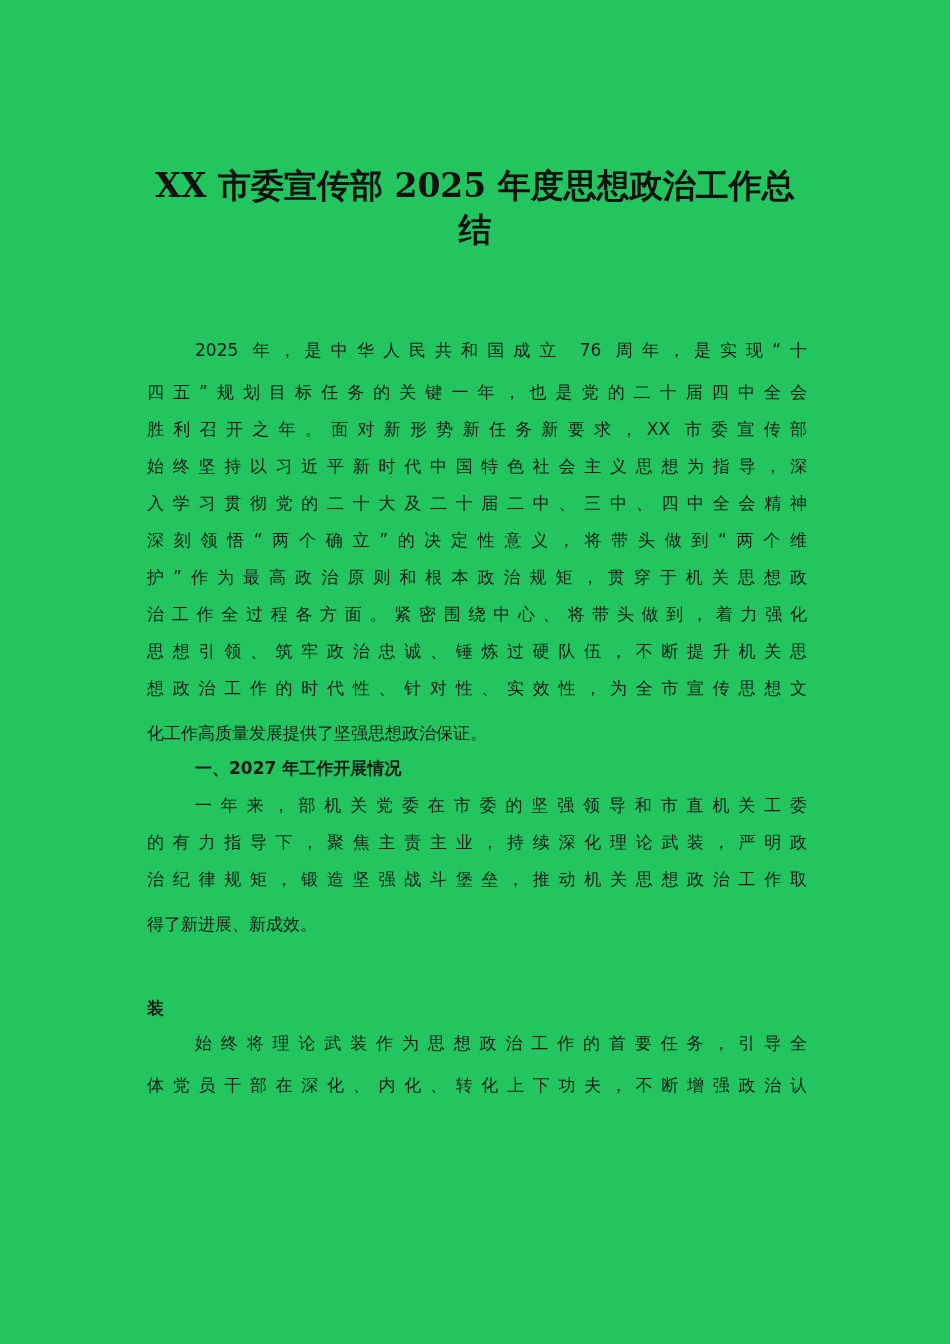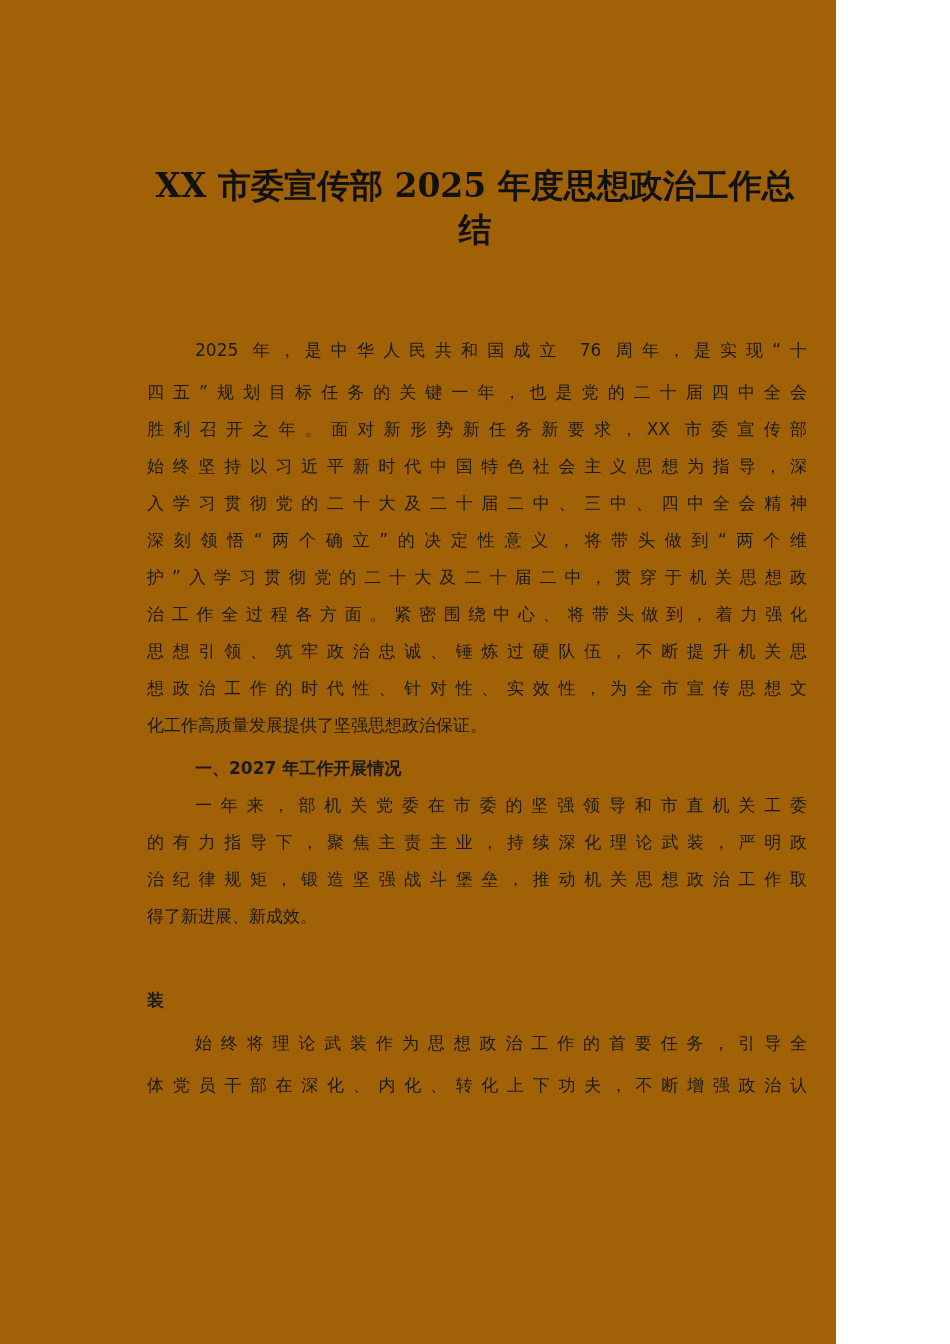--- a/index.html
+++ b/index.html
@@ -10,23 +10,23 @@
     body {
       width: 950px;
       height: 1344px;
       position: relative;
       overflow: hidden;
       color: #111111;
     }
     .page {
       position: absolute;
       left: 0; top: 0;
-      width: 836px;
+      width: 950px;
       height: 1344px;
-      background: #a16207;
+      background: #22c55e;
     }
     .title-line {
       position: absolute;
       left: 0;
       width: 950px;
       text-align: center;
       font-family: "DejaVu Serif", "Liberation Serif", serif;
       font-weight: bold;
       font-size: 33px;
       line-height: 40px;
@@ -41,20 +41,21 @@
       font-family: "DejaVu Sans", "Liberation Sans", sans-serif;
       font-size: 17px;
       line-height: 30px;
       color: #1a1a1a;
       white-space: nowrap;
       text-align: justify;
       text-align-last: justify;
     }
     .line.last {
       text-align-last: left;
+      margin-top: 8px;
     }
     .line.indent {
       left: 195px;
       width: 612px;
     }
     .line.heading {
       font-weight: bold;
       text-align-last: left;
     }
     .line.subheading {
@@ -69,21 +70,21 @@
 
   <div class="title-line" style="top:166px;">XX 市委宣传部 2025 年度思想政治工作总</div>
   <div class="title-line" style="top:210px;">结</div>
 
   <div class="line indent" style="top:335px;">2025 年，是中华人民共和国成立 76 周年，是实现“十</div>
   <div class="line" style="top:377px;">四五”规划目标任务的关键一年，也是党的二十届四中全会</div>
   <div class="line" style="top:414px;">胜利召开之年。面对新形势新任务新要求，XX 市委宣传部</div>
   <div class="line" style="top:451px;">始终坚持以习近平新时代中国特色社会主义思想为指导，深</div>
   <div class="line" style="top:488px;">入学习贯彻党的二十大及二十届二中、三中、四中全会精神</div>
   <div class="line" style="top:525px;">深刻领悟“两个确立”的决定性意义，将带头做到“两个维</div>
-  <div class="line" style="top:562px;">护”入学习贯彻党的二十大及二十届二中，贯穿于机关思想政</div>
+  <div class="line" style="top:562px;">护”作为最高政治原则和根本政治规矩，贯穿于机关思想政</div>
   <div class="line" style="top:599px;">治工作全过程各方面。紧密围绕中心、将带头做到，着力强化</div>
   <div class="line" style="top:673px;">想政治工作的时代性、针对性、实效性，为全市宣传思想文</div>
   <div class="line" style="top:636px;">思想引领、筑牢政治忠诚、锤炼过硬队伍，不断提升机关思</div>
   <div class="line last" style="top:710px;">化工作高质量发展提供了坚强思想政治保证。</div>
 
   <div class="line indent heading" style="top:753px;">一、2027 年工作开展情况</div>
 
   <div class="line indent" style="top:790px;">一年来，部机关党委在市委的坚强领导和市直机关工委</div>
   <div class="line" style="top:827px;">的有力指导下，聚焦主责主业，持续深化理论武装，严明政</div>
   <div class="line" style="top:864px;">治纪律规矩，锻造坚强战斗堡垒，推动机关思想政治工作取</div>

